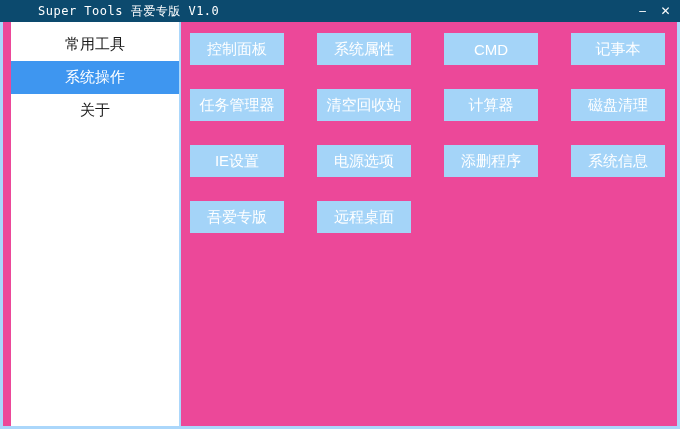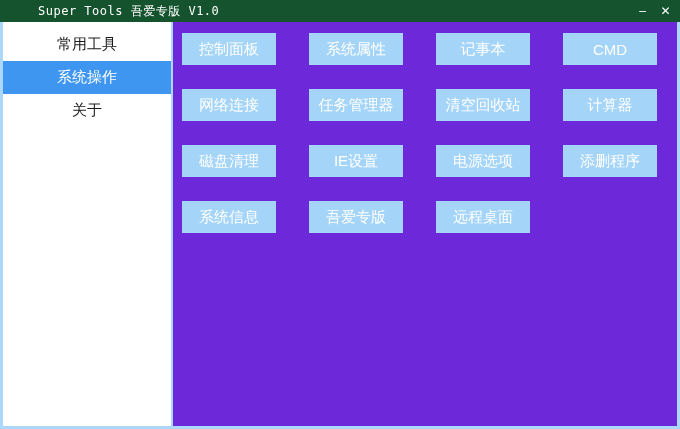--- a/index.html
+++ b/index.html
@@ -11,21 +11,21 @@
   }
   .window {
     width: 680px;
     height: 429px;
     background: #ABD7FB;          
     position: relative;
   }
   
   .titlebar {
     height: 22px;
-    background: #14532d;
+    background: #0c4a6e;
     display: flex;
     align-items: center;
     color: #ffffff;
     text-align: center;
   }
   .titlebar-text {
     font-family: "DejaVu Sans Mono", "Liberation Mono", monospace;
     font-size: 12px;
     padding-left: 38px;
     white-space: nowrap;
@@ -46,22 +46,23 @@
     font-size: 12px;
     color: #ffffff;
     cursor: default;
     user-select: none;
   }
   .win-btn.close { margin-right: 3px; }
   
   .app-body {
     position: absolute;
     left: 3px; right: 3px; top: 22px; bottom: 3px;
-    background: #6d28d9;
+    background: #ec4899;
     display: flex;
+    padding-left: 8px;
   }
   .sidebar {
     width: 170px;
     background: #ffffff;
     border-right: 2px solid #ABD7FB;
     padding-top: 6px;
     flex-shrink: 0;
   }
   .side-item {
     height: 33px;
@@ -115,23 +116,22 @@
 
     <div class="sidebar">
       <div class="side-item">常用工具</div>
       <div class="side-item selected">系统操作</div>
       <div class="side-item">关于</div>
     </div>
 
     <div class="main">
       <div class="tool-btn">控制面板</div>
       <div class="tool-btn">系统属性</div>
+      <div class="tool-btn">CMD</div>
       <div class="tool-btn">记事本</div>
-      <div class="tool-btn">CMD</div>
-      <div class="tool-btn">网络连接</div>
       <div class="tool-btn">任务管理器</div>
       <div class="tool-btn">清空回收站</div>
       <div class="tool-btn">计算器</div>
       <div class="tool-btn">磁盘清理</div>
       <div class="tool-btn">IE设置</div>
       <div class="tool-btn">电源选项</div>
       <div class="tool-btn">添删程序</div>
       <div class="tool-btn">系统信息</div>
       <div class="tool-btn">吾爱专版</div>
       <div class="tool-btn">远程桌面</div>

